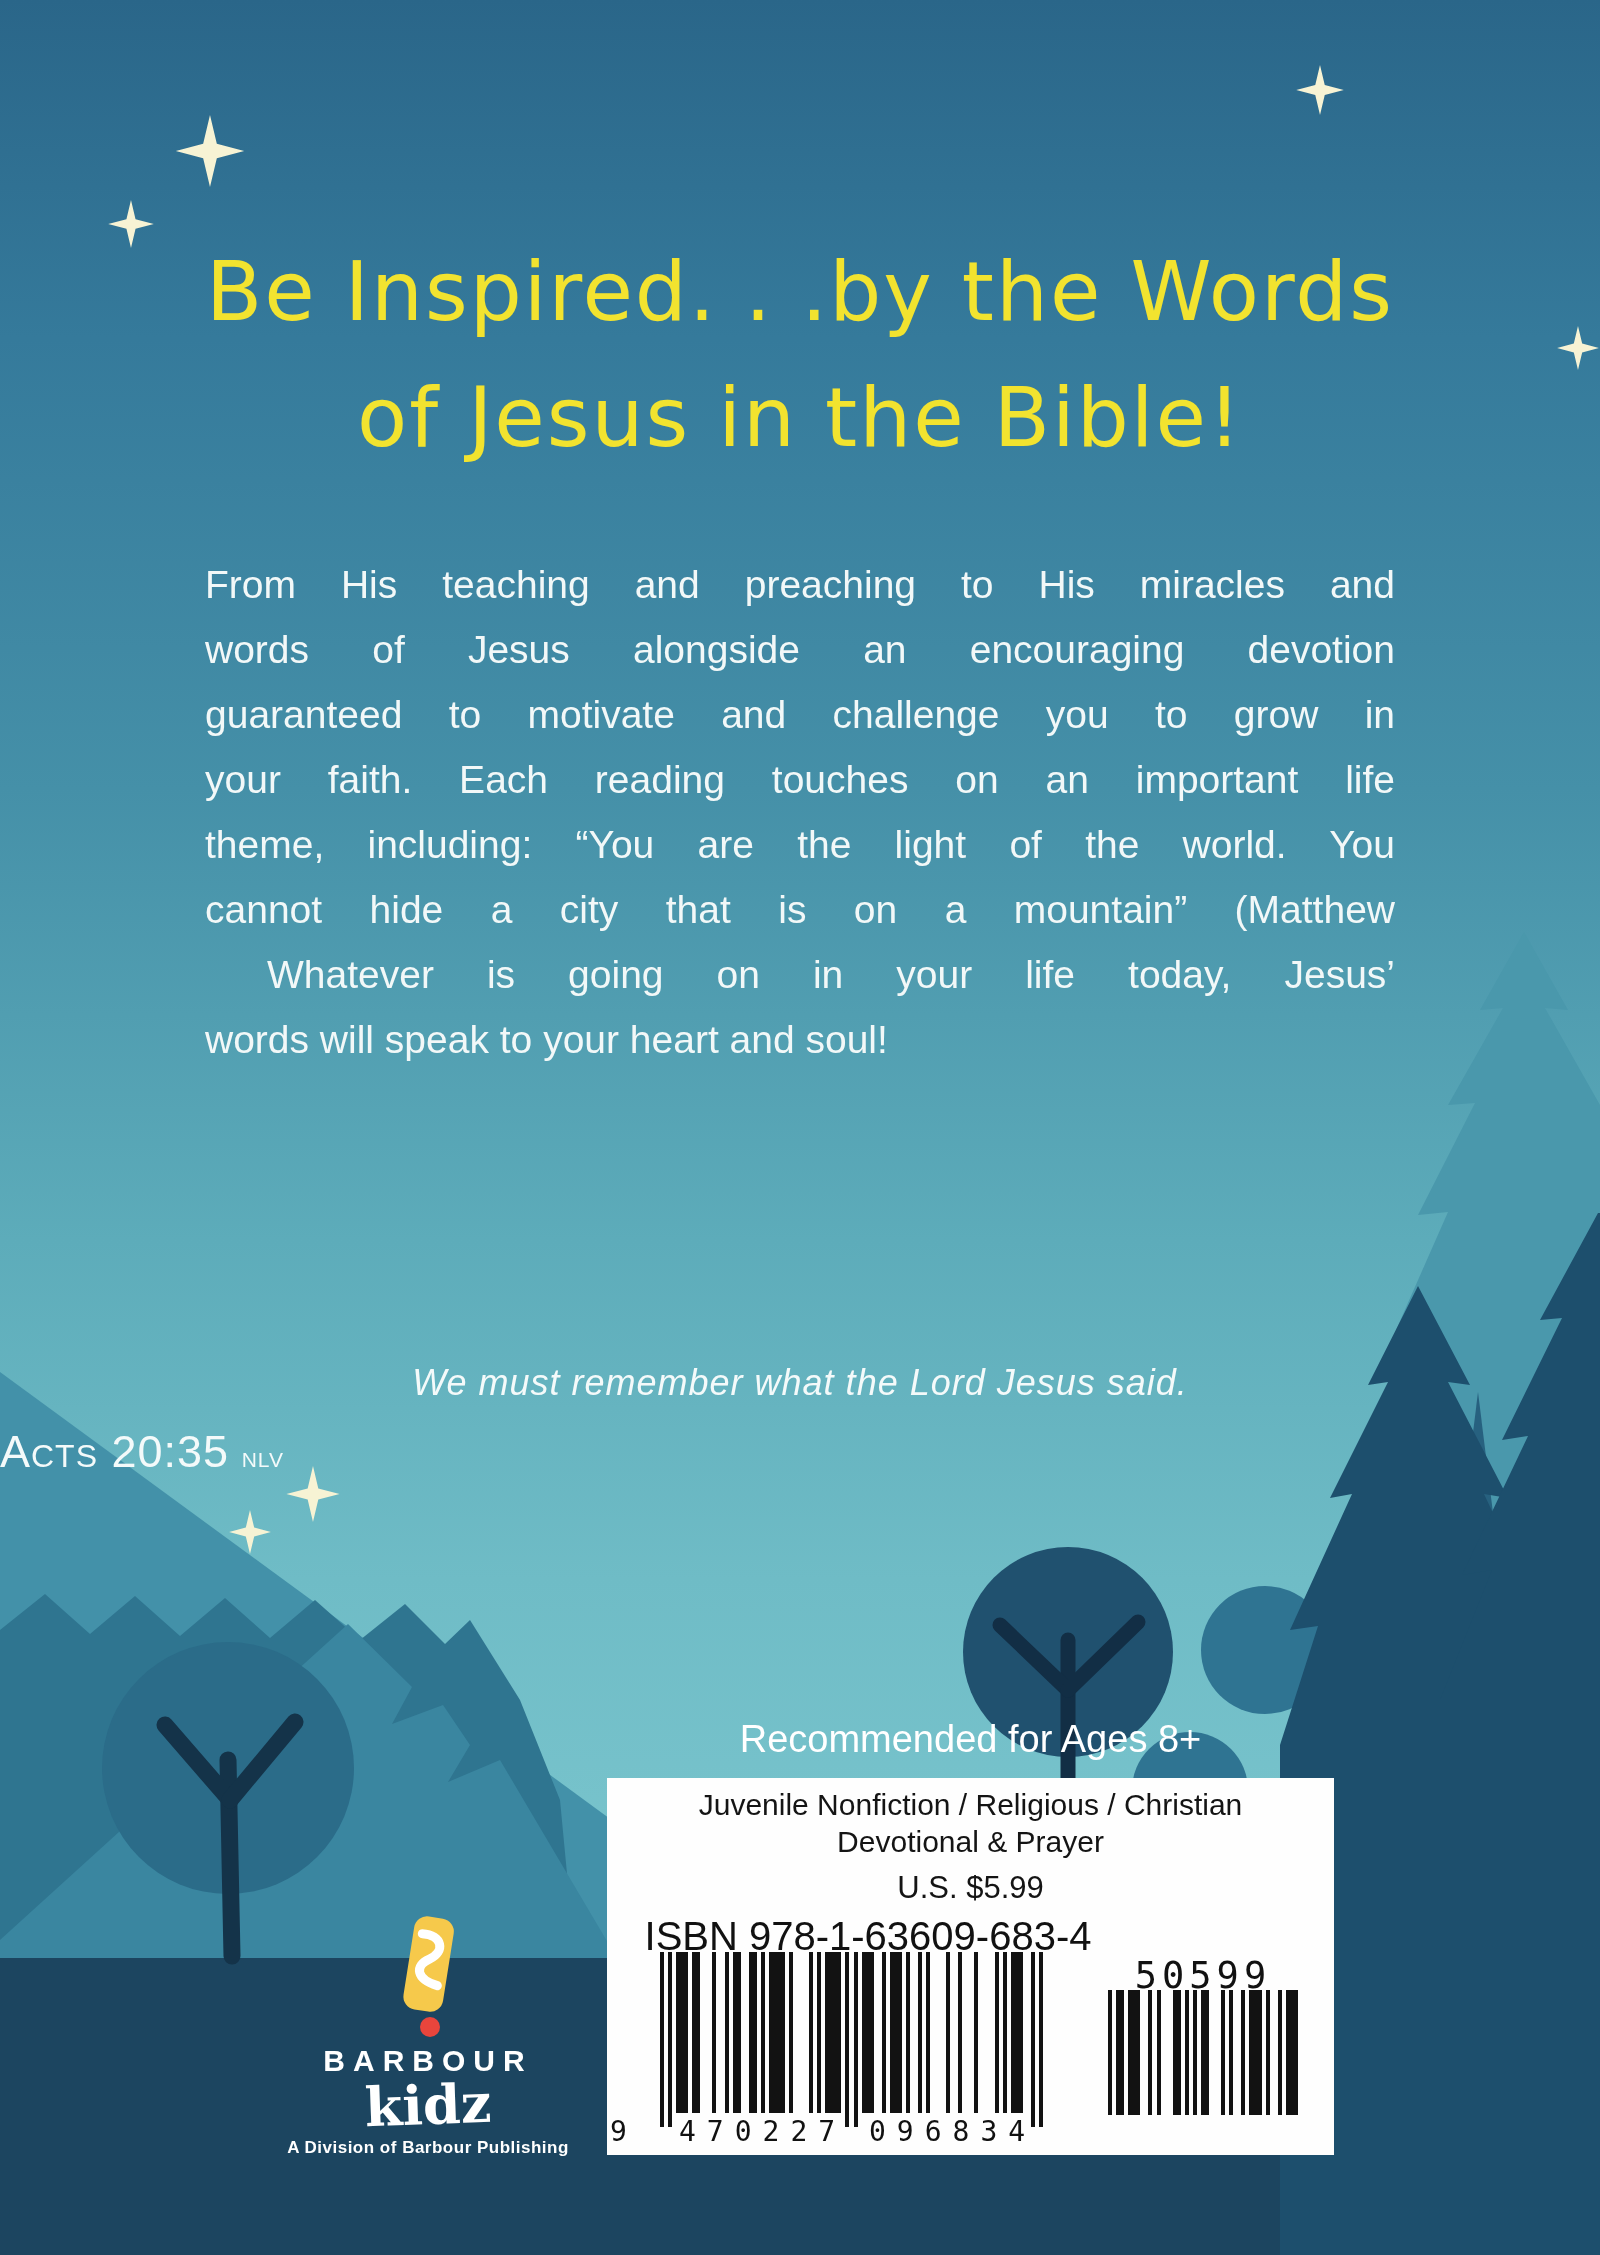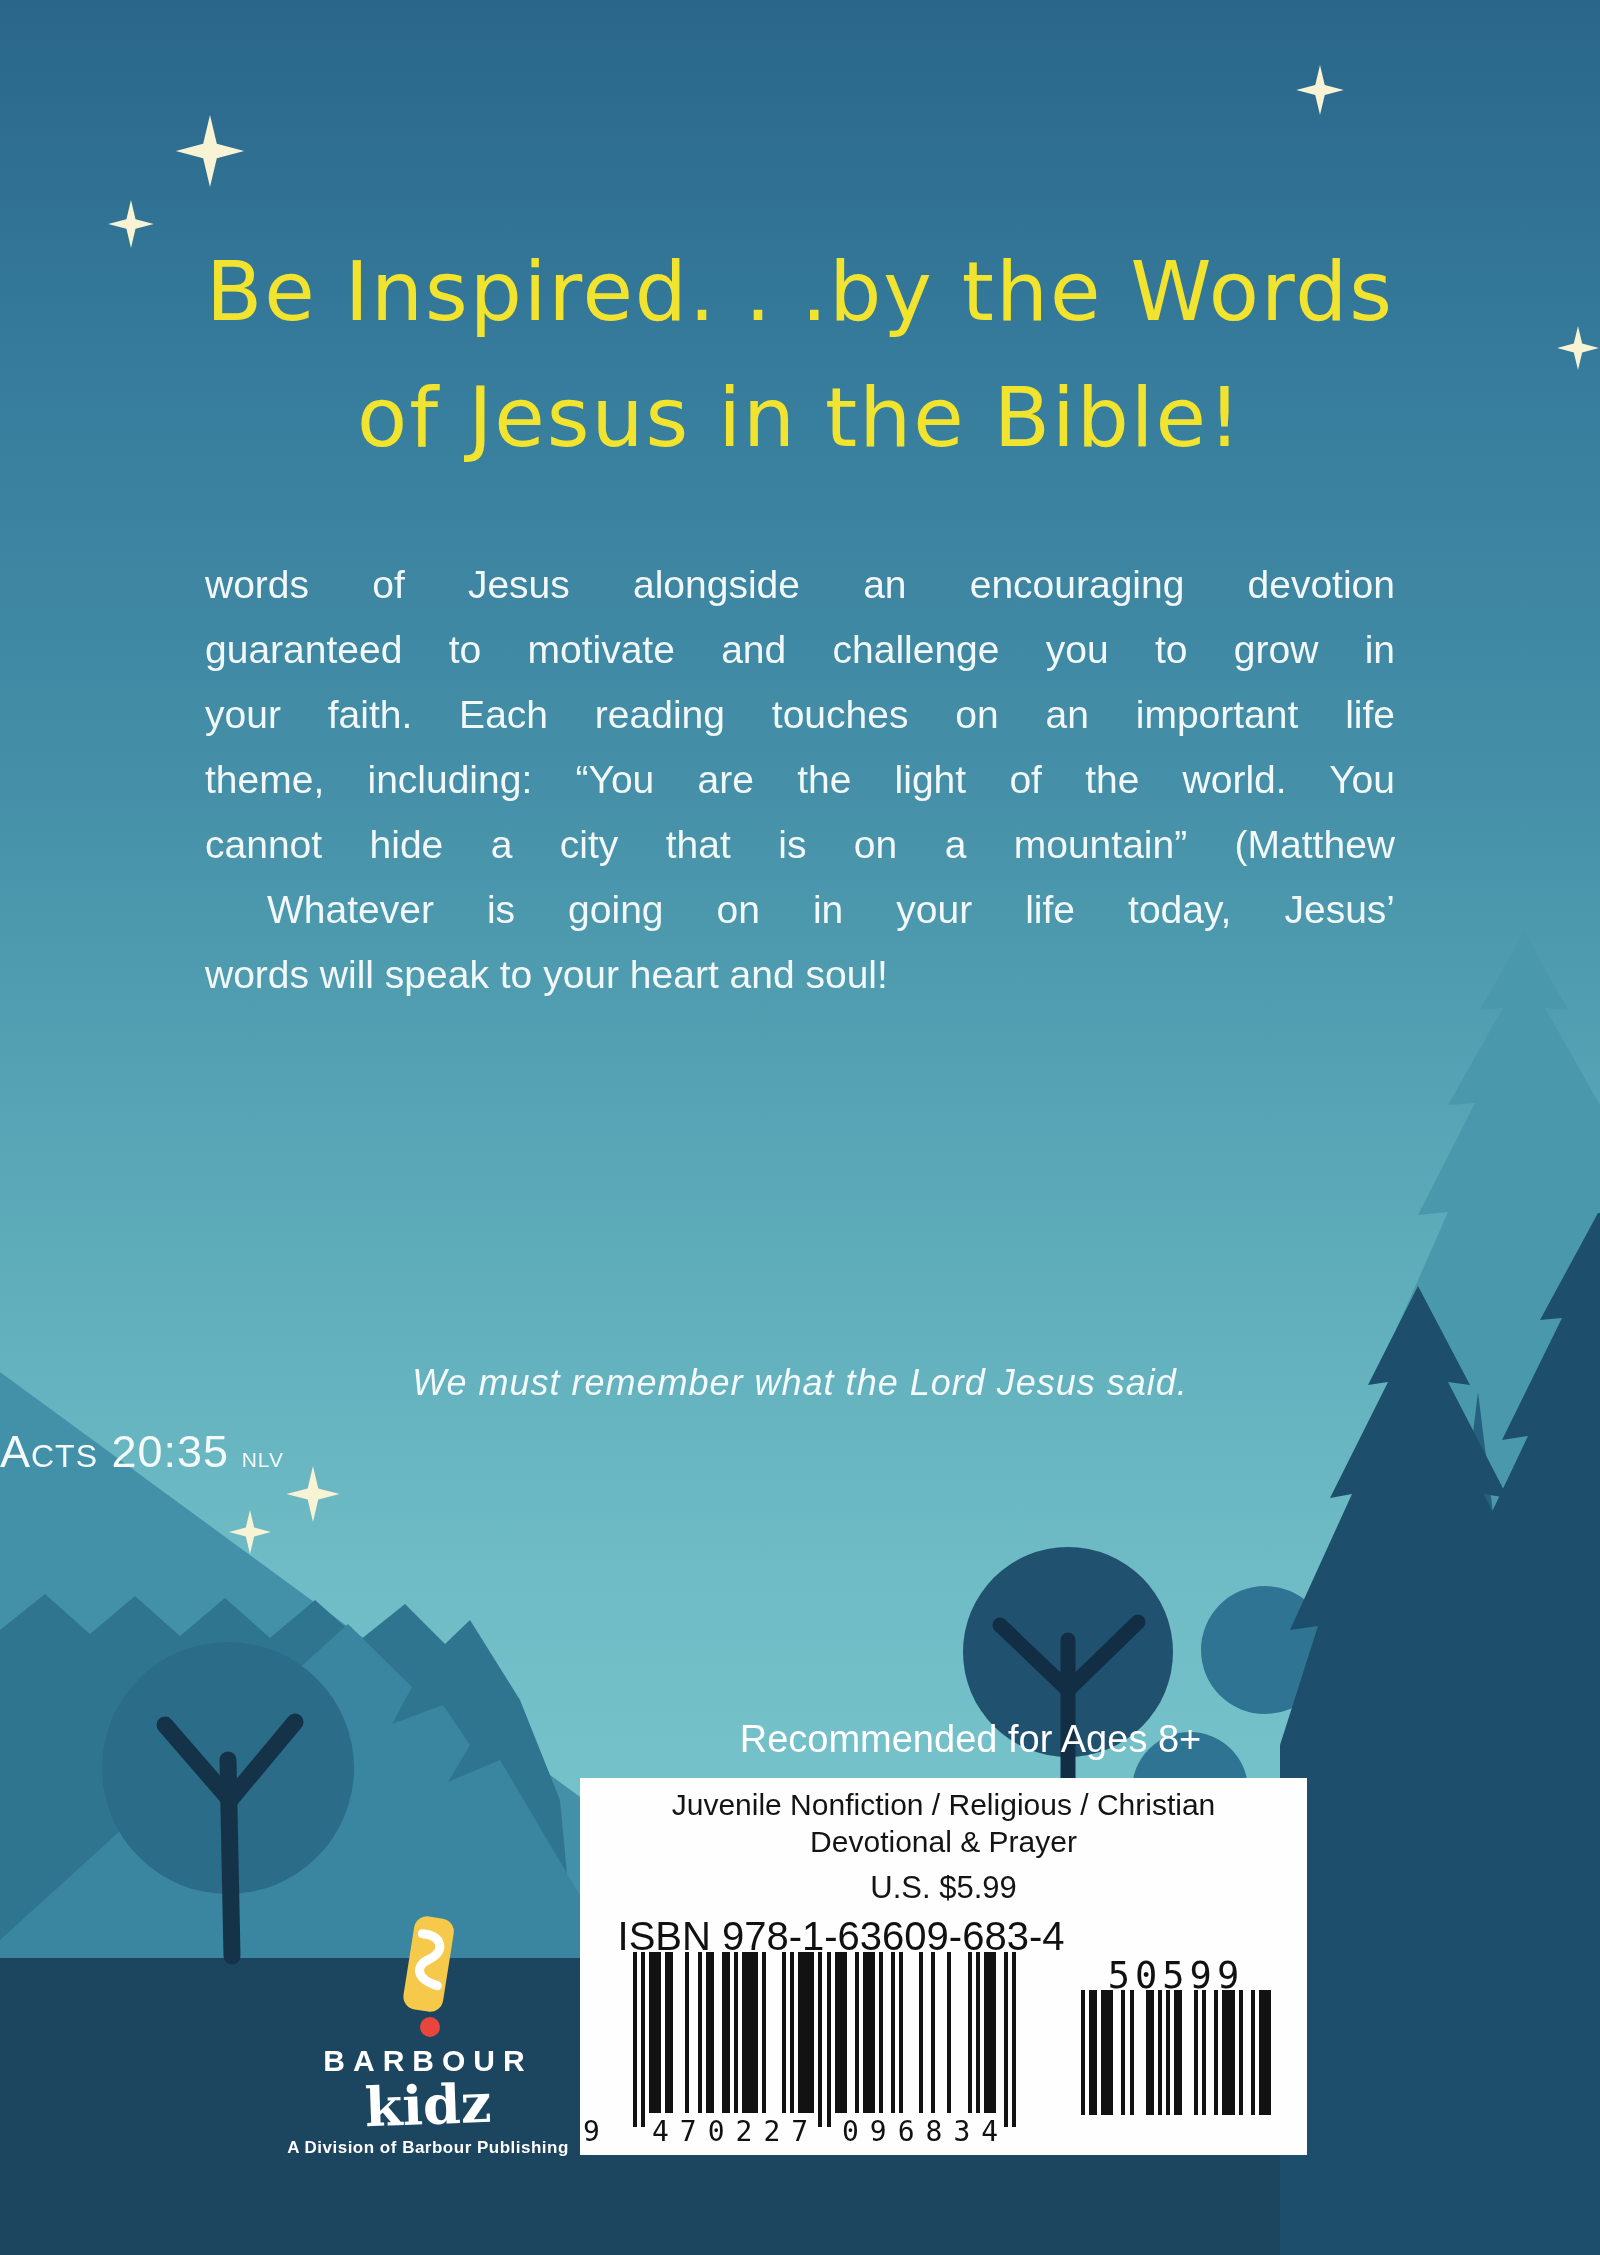--- a/index.html
+++ b/index.html
@@ -16,21 +16,21 @@
     font-size:39px;line-height:65px;}
   .bline{text-align:justify;text-align-last:justify;white-space:normal;}
   .bline.last{text-align-last:left;}
   .bline.indent{padding-left:62px;}
   .quote{position:absolute;top:1362px;width:100%;text-align:center;color:#f4fafa;
     font-style:italic;font-size:36px;letter-spacing:1px;}
   .quote-ref{position:absolute;top:1426px;width:100%;color:#f4fafa;font-size:45px;}
   .quote-ref .book{font-variant:small-caps;letter-spacing:1px;}
   .quote-ref .ver{font-variant:small-caps;font-size:30px;letter-spacing:1px;}
   .age{position:absolute;left:607px;top:1718px;width:727px;text-align:center;color:#fff;font-size:38px;}
-  .info-box{position:absolute;left:580px;top:1778px;width:727px;height:377px;background:#fefefe;text-decoration:underline;}
+  .info-box{position:absolute;left:607px;top:1778px;width:727px;height:377px;background:#fefefe;text-decoration:underline;}
   .cat{position:absolute;left:0;width:727px;text-align:center;color:#141414;font-size:30px;}
   #cat1{top:10px;} #cat2{top:47px;}
   .price{position:absolute;left:0;top:92px;width:727px;text-align:center;color:#141414;font-size:31px;}
   .isbn{position:absolute;left:0;top:136px;width:484px;text-align:center;color:#111;font-size:40px;padding-left:19px;}
   #ean-bars{position:absolute;left:53px;top:174px;width:383px;height:177px;}
   #sup-bars{position:absolute;left:501px;top:212px;width:190px;height:125px;}
   .bar{position:absolute;top:0;background:#121212;}
   .bc-digits{position:absolute;color:#111;font-family:"DejaVu Sans Mono",monospace;font-size:28px;}
   #d-lead{left:3px;top:2113px;}
   #sup-label{position:absolute;left:501px;top:176px;width:190px;text-align:center;color:#111;
@@ -93,20 +93,21 @@
       <path d="M228 1760 L232 1956"></path>
       <path d="M230 1800 L165 1725"></path>
       <path d="M230 1800 L295 1722"></path>
     </g>
   </svg>
 
   <div class="headline" id="title1">Be Inspired. . .by the Words</div>
   <div class="headline" id="title2">of Jesus in the Bible!</div>
 
   <div class="body-text" id="body-text">
+      <div class="bline">From His teaching and preaching to His miracles and</div>
       <div class="bline">words of Jesus alongside an encouraging devotion</div>
       <div class="bline">guaranteed to motivate and challenge you to grow in</div>
       <div class="bline">your faith. Each reading touches on an important life</div>
       <div class="bline">theme, including: “You are the light of the world. You</div>
       <div class="bline">cannot hide a city that is on a mountain” (Matthew</div>
       <div class="bline indent">Whatever is going on in your life today, Jesus’</div>
       <div class="bline last">words will speak to your heart and soul!</div>
     </div>
 
   <div class="quote">We must remember what the Lord Jesus said.</div>

